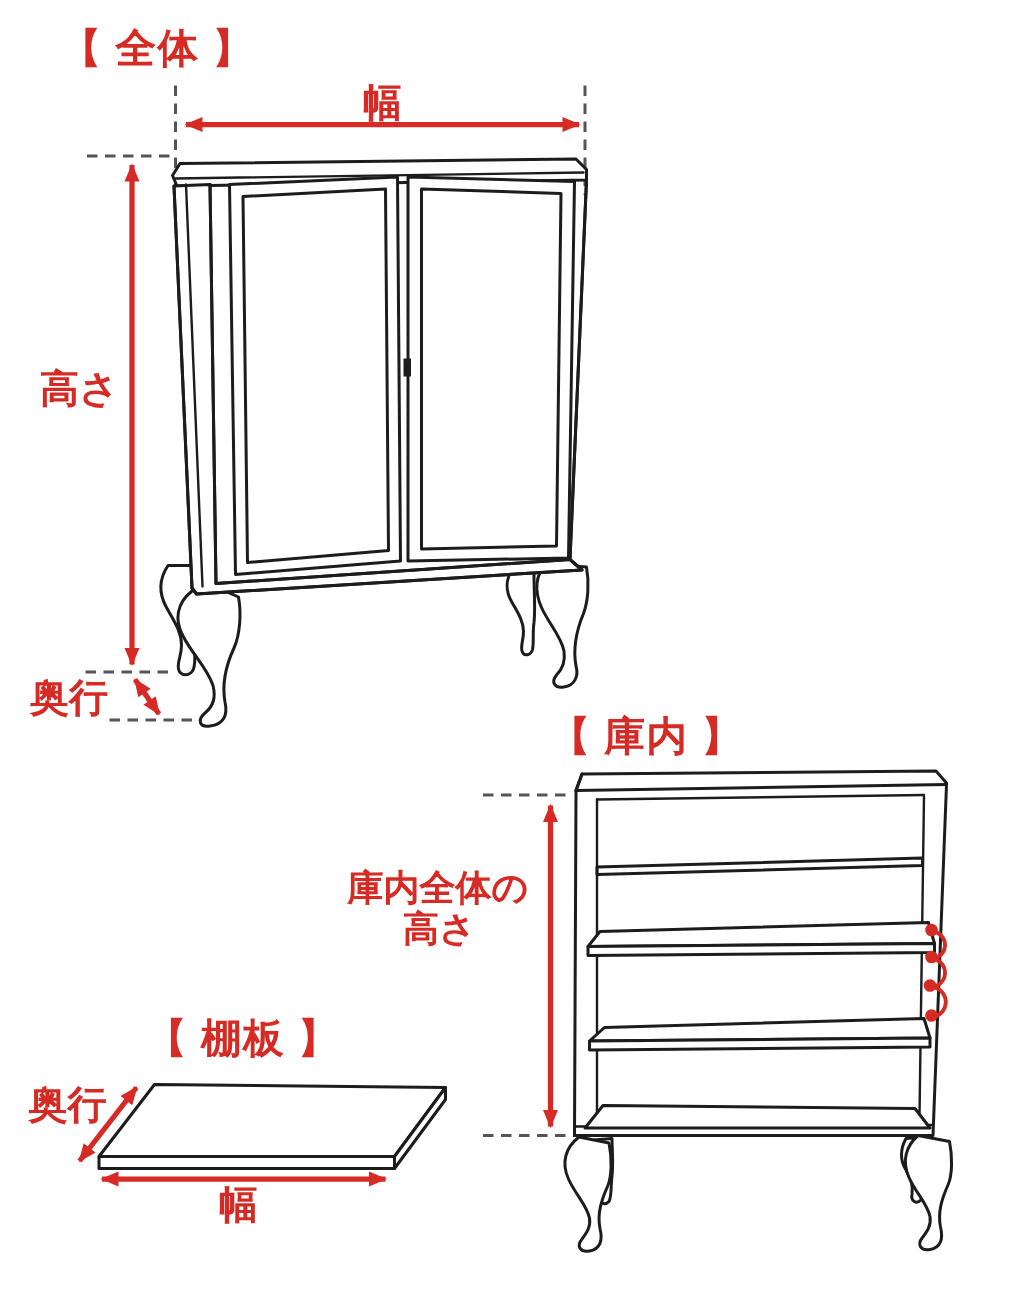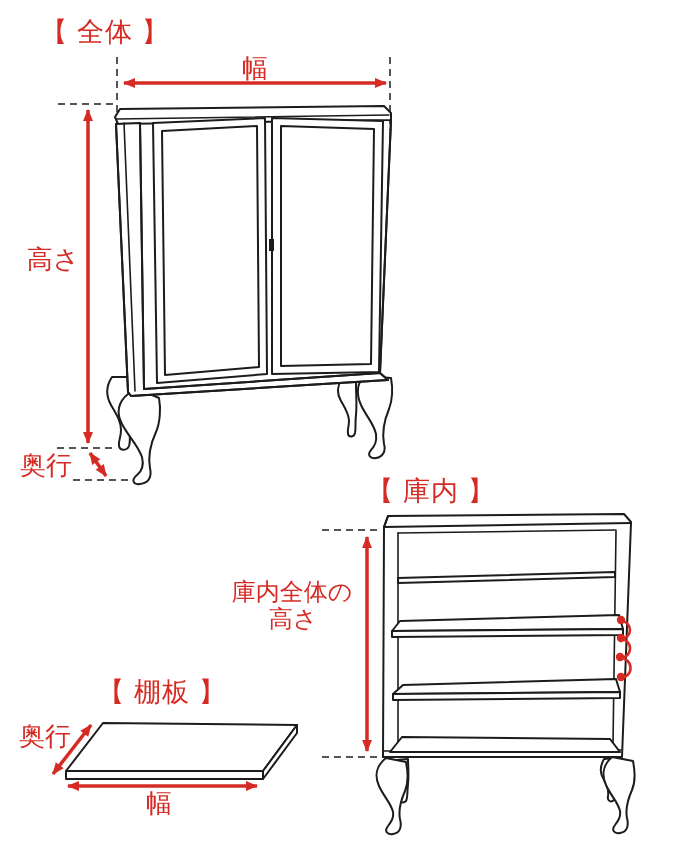--- a/index.html
+++ b/index.html
@@ -2,21 +2,21 @@
 <html style="--accent: #d62b24; --ink: #1c1c1c; --dash: #555555; --bg: #ffffff;"><head>
 <meta charset="utf-8">
 <style>
   :root{
     --accent:#d62b24;
     --ink:#1c1c1c;
     --dash:#555555;
     --bg:#ffffff;
   }
   html,body{margin:0;padding:0;background:var(--bg);}
-  .stage{width:690px;height:863px;position:relative;background:var(--bg);overflow:hidden;}
+  .stage{width:690px;height:863px;position:relative;background:var(--bg);overflow:hidden;font-weight:bold;}
   svg{display:block;}
   text{font-family:"Liberation Sans","DejaVu Sans",sans-serif;fill:var(--accent);}
   .t27{font-size:27px;letter-spacing:1px;}
   .t26{font-size:26px;}
   .t25{font-size:25px;}
   .t24{font-size:24px;}
   .ink{stroke:var(--ink);stroke-width:2;fill:none;stroke-linejoin:round;stroke-linecap:round;}
   .ink-fill{stroke:var(--ink);stroke-width:2;fill:#fff;stroke-linejoin:round;stroke-linecap:round;}
   .thin{stroke-width:1.6;}
   .dash{stroke:var(--dash);stroke-width:2;stroke-dasharray:7 5;fill:none;}

